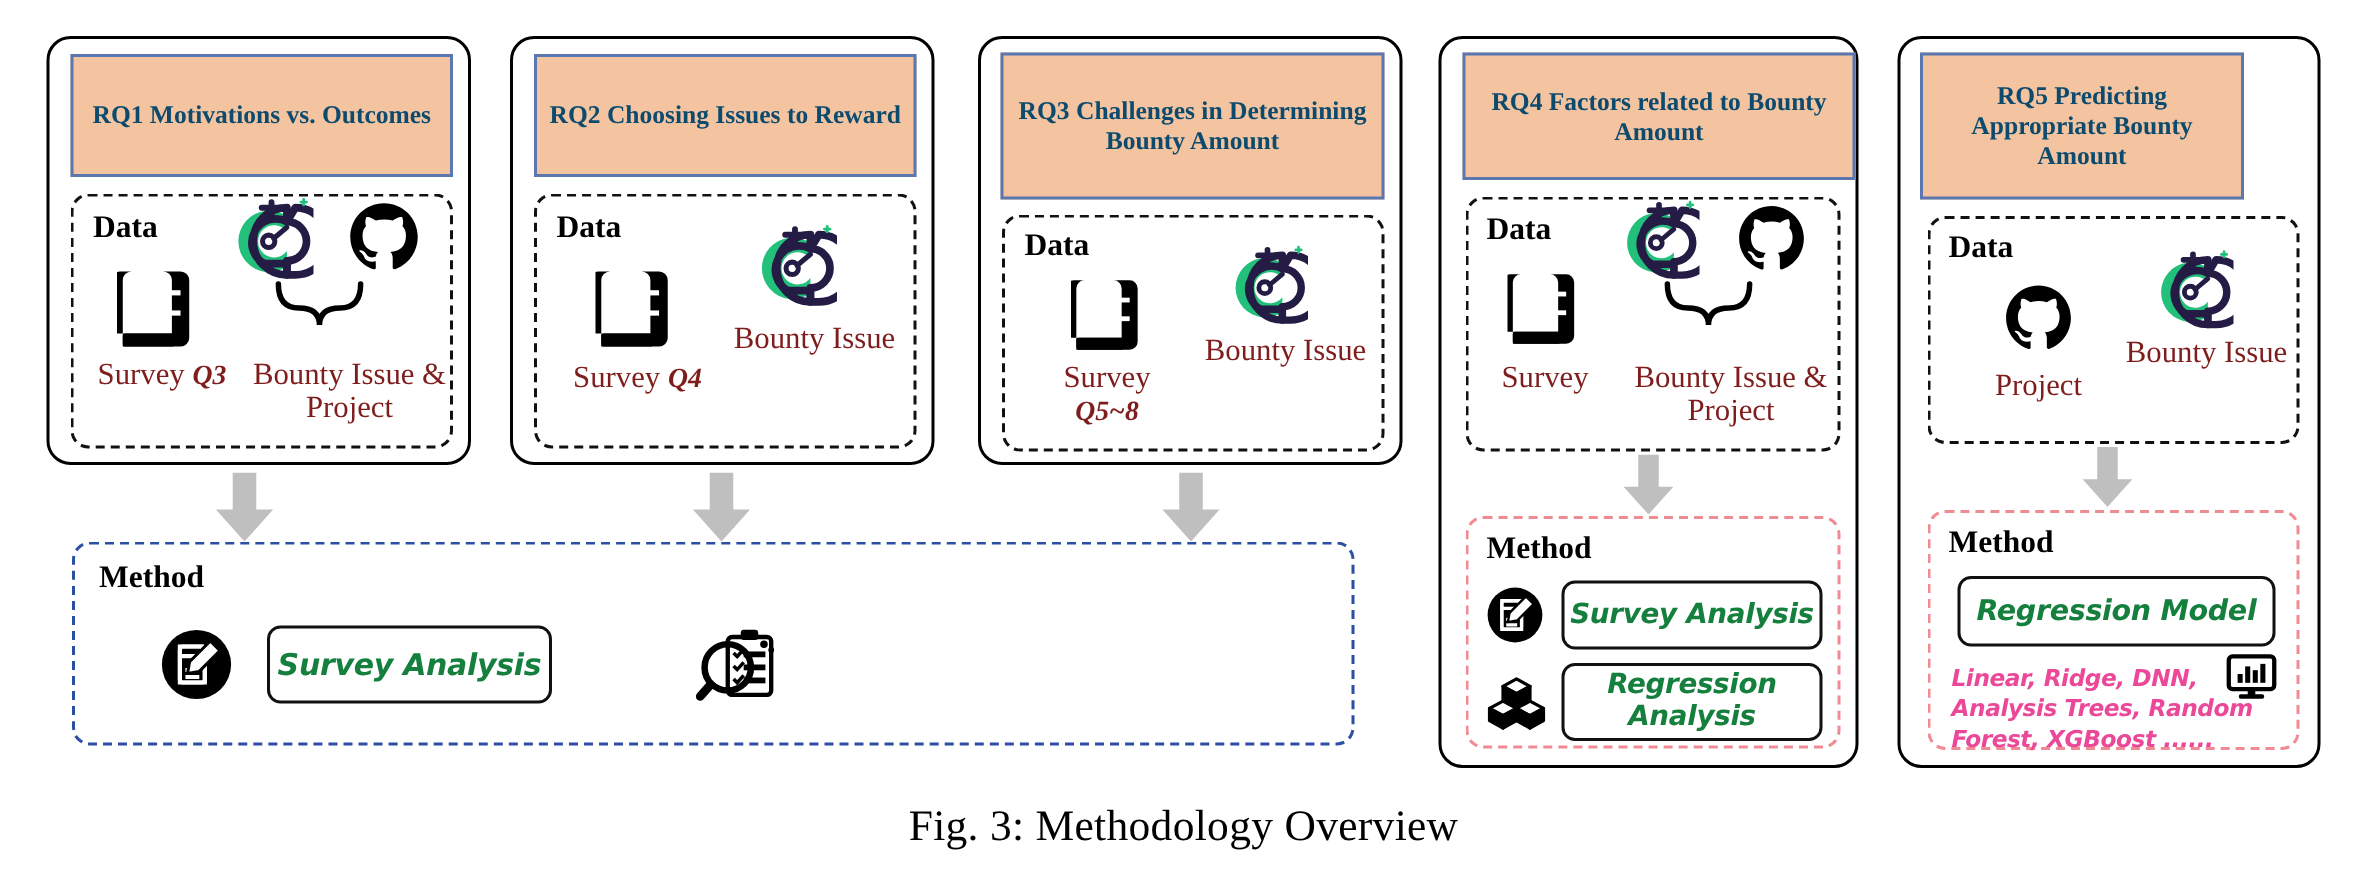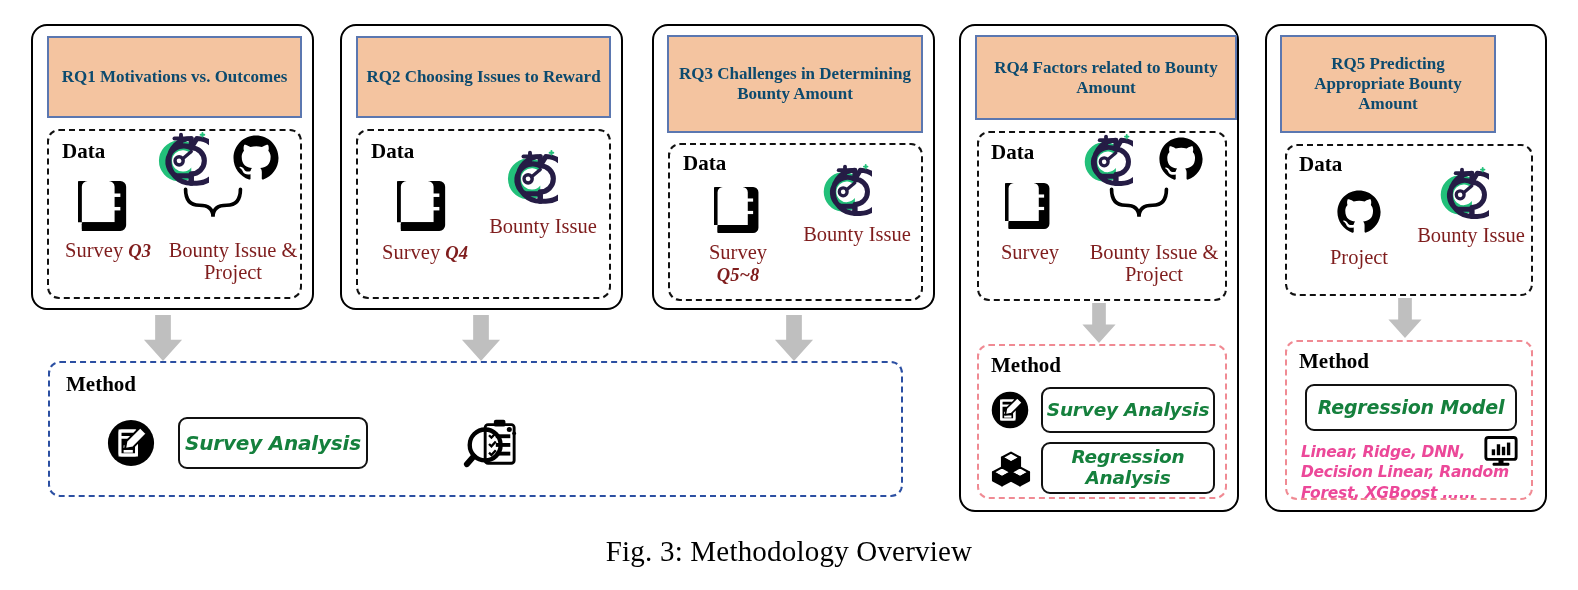--- a/index.html
+++ b/index.html
@@ -359,21 +359,21 @@
         <use href="#g-arrow"></use>
       </svg>
 
     <div class="panel dash-pink" style="left:18px; top:314px; width:248px; height:160px;">
       <div class="panel-title" style="left:12px; top:9px;">Method</div>
 
       <div class="pill" style="left:18px; top:42px; width:212px; height:47px; font-size:19px;">Regression Model</div>
 
       <div class="modellist" style="left:14px; top:100px; width:210px;">
         <span>Linear, Ridge, DNN,</span><br>
-        <span>Decision Linear, Random</span><br>
+        <span>Analysis Trees, Random</span><br>
         <span>Forest, XGBoost ......</span>
       </div>
 
       <svg class="ico" style="left:197px; top:93px;" width="34" height="32" viewBox="0 0 40 38">
           <use href="#g-monitor"></use>
         </svg>
     </div>
   </div>
 
   <div class="figcap" style="top:535px;">Fig. 3: Methodology Overview</div>

